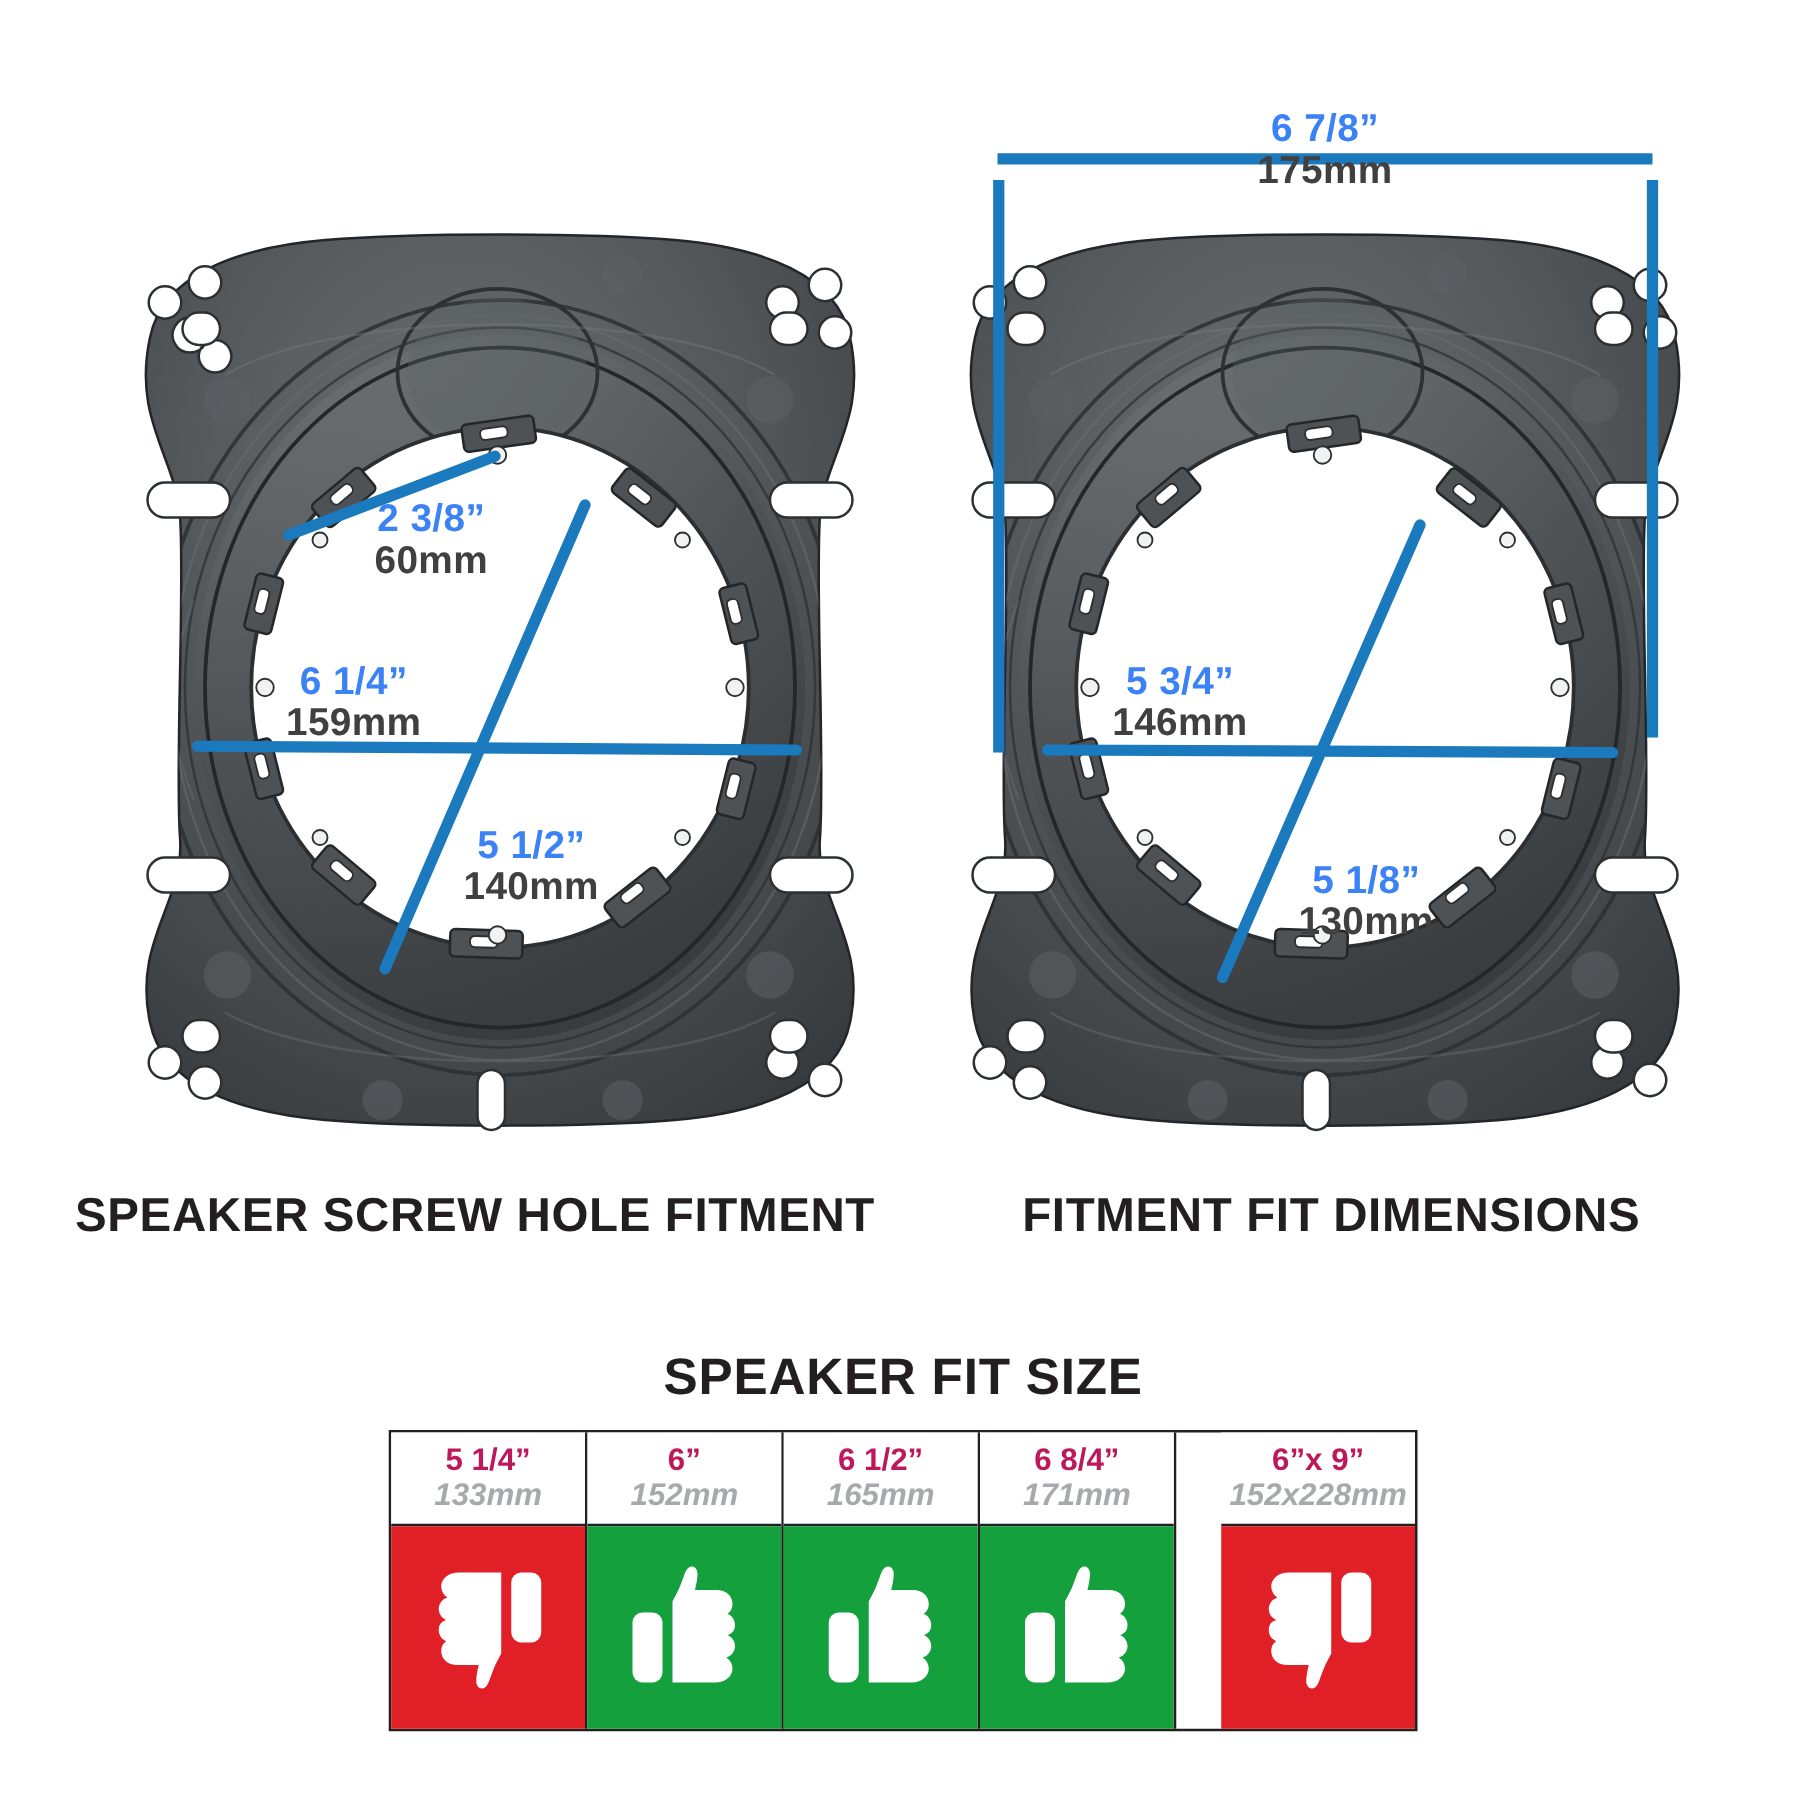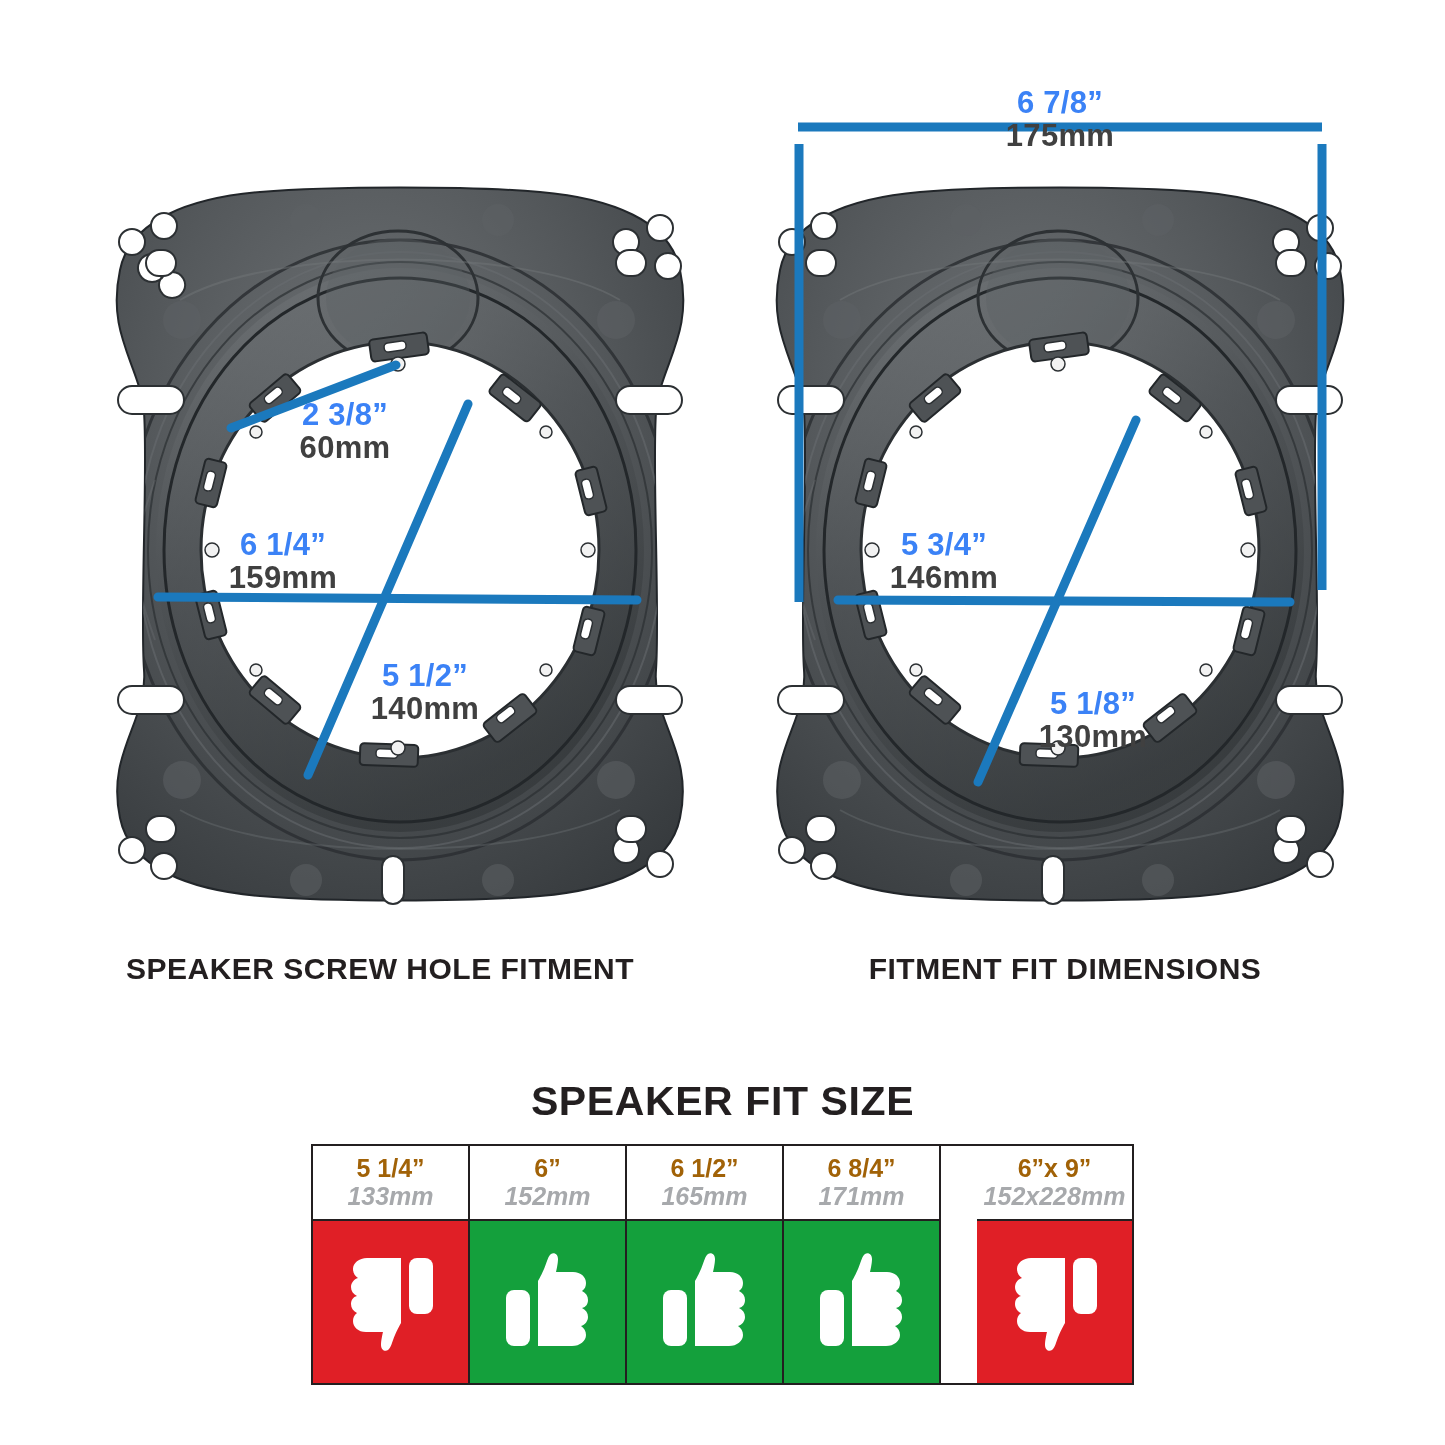--- a/index.html
+++ b/index.html
@@ -25,21 +25,21 @@
   .panel { position: absolute; }
   #panel-left  { left: 60px;  top: 150px; width: 680px; height: 790px; }
   #panel-right { left: 720px; top: 150px; width: 680px; height: 790px; }
 
   .bracket-svg { position: absolute; left: 0; top: 0; }
 
   .caption {
     position: absolute;
     width: 680px;
     text-align: center;
-    font-size: 30px;
+    font-size: 38px;
     font-weight: bold;
     letter-spacing: 0.5px;
     color: #231f20;
     top: 952px;
   }
   #caption-left  { left: 40px; }
   #caption-right { left: 725px; }
 
   
   .dim-overlay {
@@ -104,21 +104,21 @@
     border-bottom: 2px solid #231f20;
     display: flex;
     flex-direction: column;
     align-items: center;
     justify-content: center;
     line-height: 1.1;
   }
   .fit-in {
     font-size: 25px;
     font-weight: bold;
-    color: #a16207;
+    color: #be185d;
     white-space: nowrap;
   }
   .fit-mm {
     font-size: 25px;
     font-weight: bold;
     color: #a7a9ac;
     white-space: nowrap;
     font-style: italic;
   }
   .fit-body {

